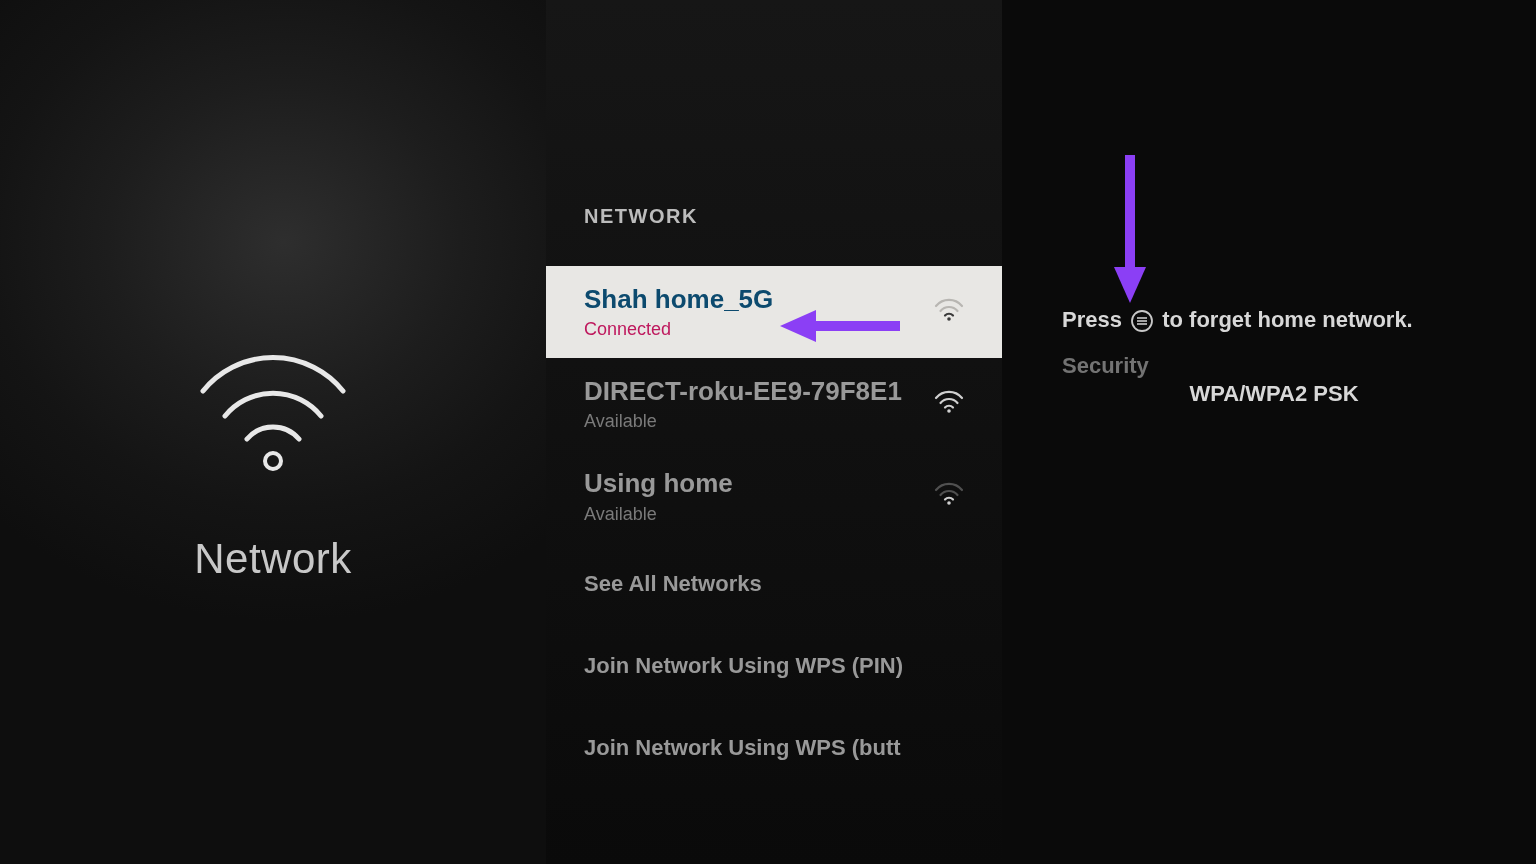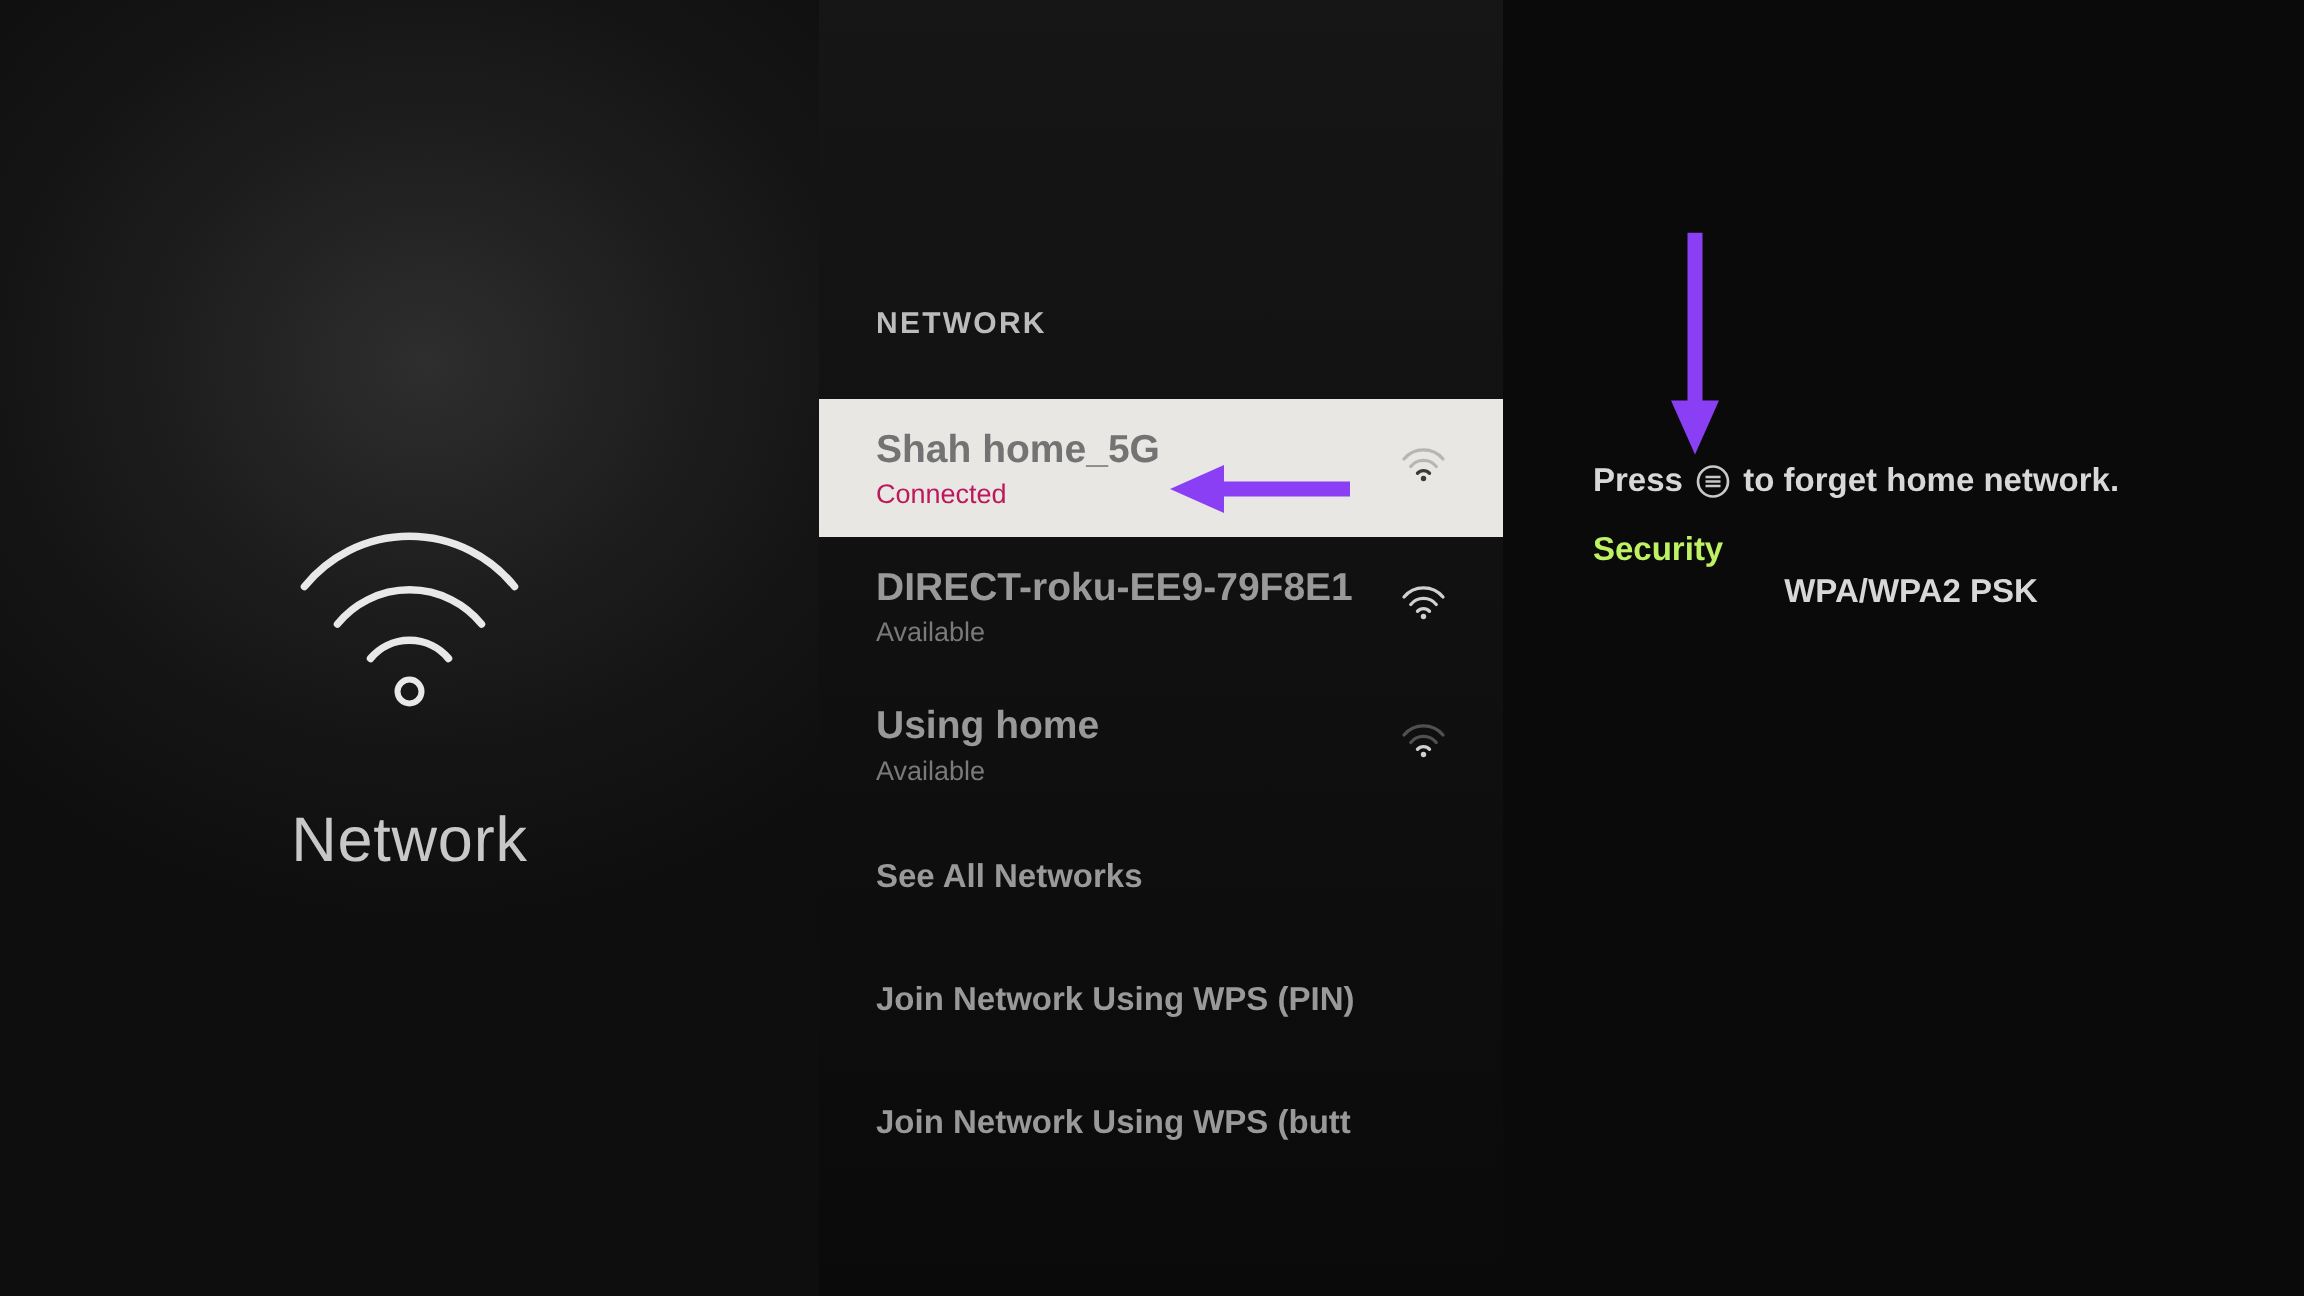--- a/index.html
+++ b/index.html
@@ -63,21 +63,21 @@
       display: flex;
       flex-direction: column;
     }
     .network-name {
       color: #999;
       font-size: 26px;
       font-weight: 600;
       line-height: 1.2;
     }
     .network-item.selected .network-name {
-      color: #737373;
+      color: #0c4a6e;
     }
     .network-status {
       color: #7a7a7a;
       font-size: 18px;
       margin-top: 4px;
     }
     .network-item.selected .network-status {
       color: #be185d;
     }
     .wifi-signal {
@@ -108,21 +108,21 @@
       font-weight: 600;
       line-height: 1.35;
       margin-bottom: 18px;
     }
     .inline-icon {
       display: inline-flex;
       vertical-align: middle;
       margin: 0 2px;
     }
     .security-label {
-      color: #bef264;
+      color: #737373;
       font-size: 22px;
       font-weight: 600;
       margin-top: 4px;
     }
     .security-value {
       color: #d8d8d8;
       font-size: 22px;
       font-weight: 600;
       margin-top: 2px;
       text-align: center;

